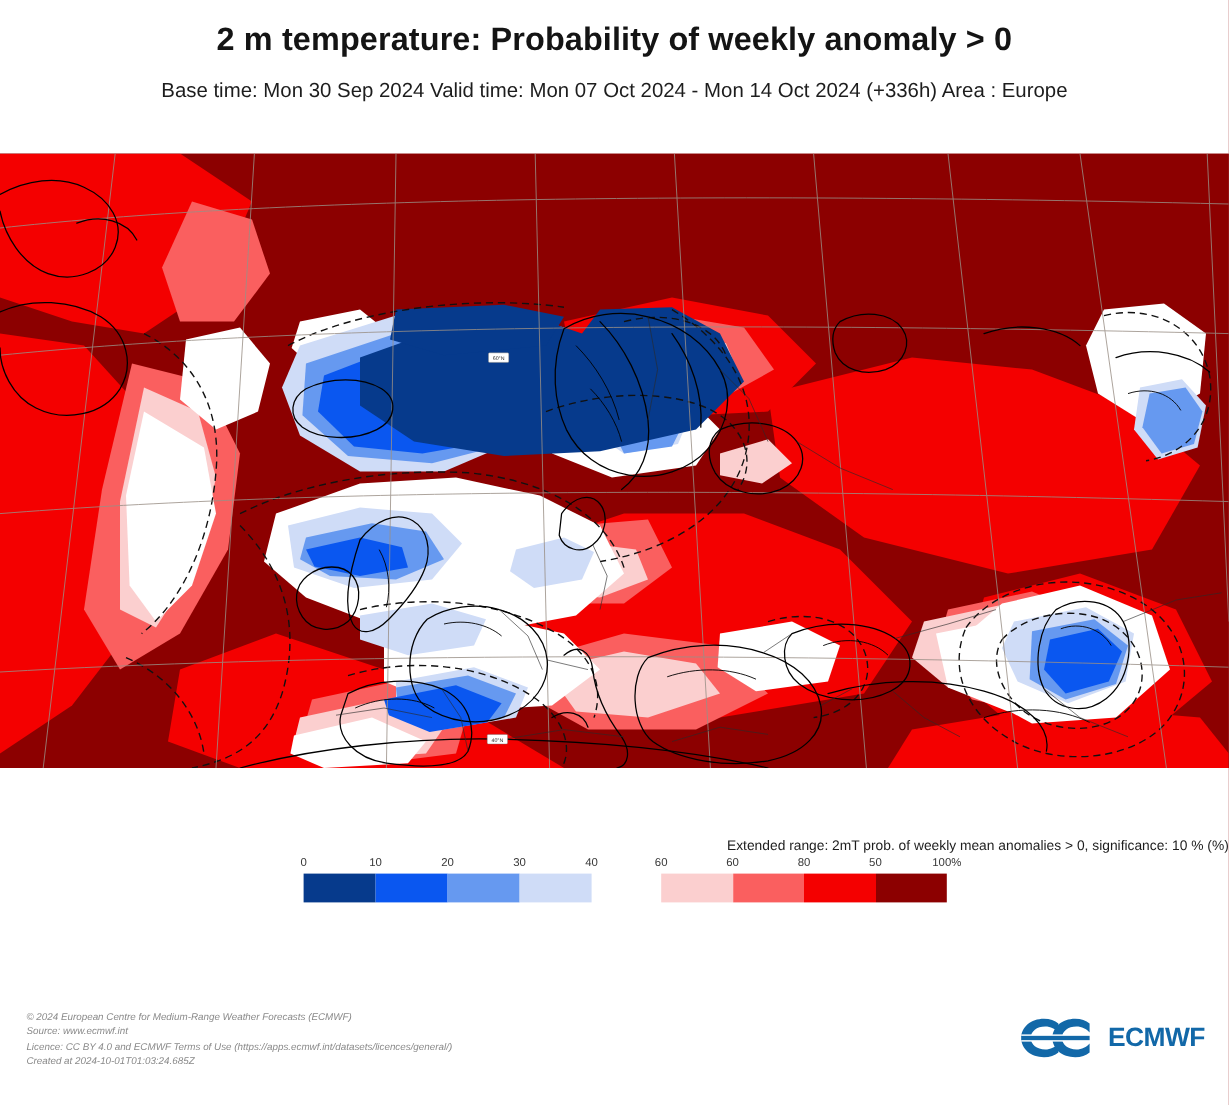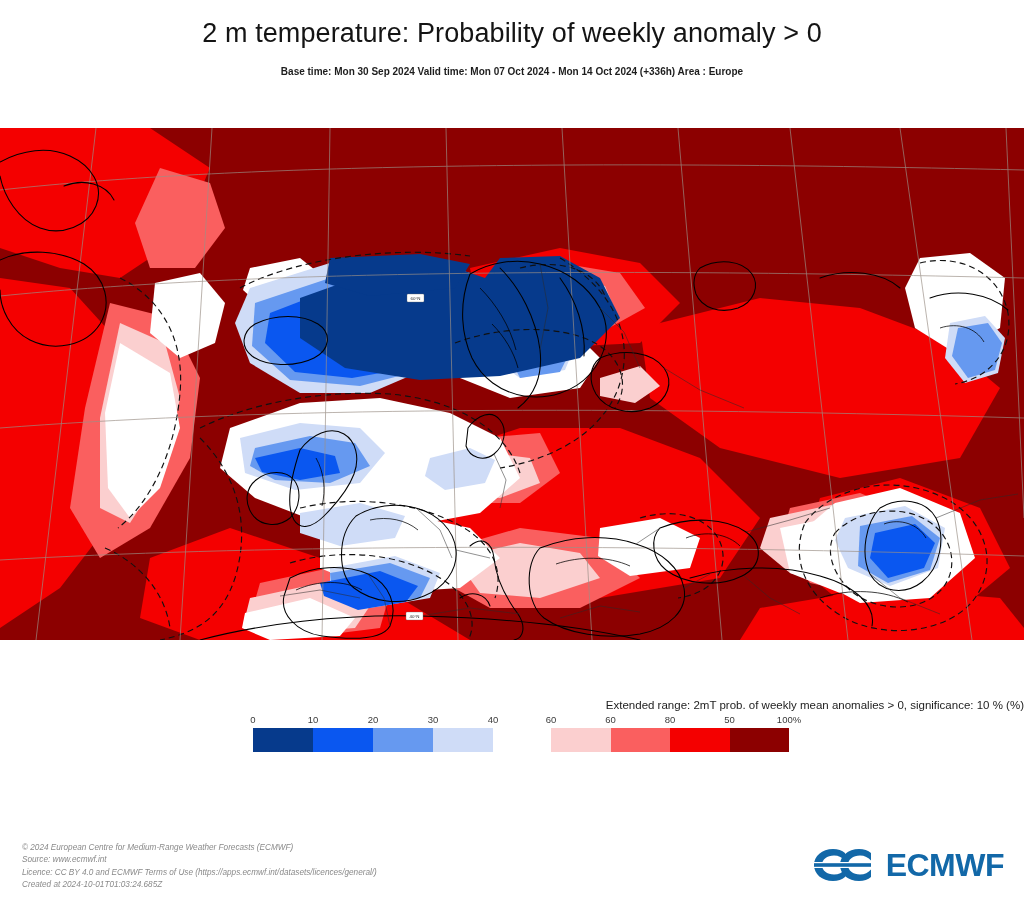--- a/index.html
+++ b/index.html
@@ -6,26 +6,26 @@
   body{
     width:1024px;height:921px;background:#ffffff;
     font-family:"Liberation Sans","DejaVu Sans",sans-serif;
     color:#1a1a1a;overflow:hidden;position:relative;
   }
   .page{position:relative;width:1024px;height:921px;}
 
   
   .title{
     position:absolute;left:0;top:18px;width:1024px;text-align:center;
-    font-size:27px;font-weight:400;color:#141414;letter-spacing:.1px;
+    font-size:27px;font-weight:700;color:#141414;letter-spacing:.1px;
     white-space:nowrap;
   }
   .subtitle{
     position:absolute;left:0;top:66px;width:1024px;text-align:center;
-    font-size:10px;font-weight:700;color:#1d1d1d;white-space:nowrap;
+    font-size:17px;font-weight:400;color:#1d1d1d;white-space:nowrap;
   }
 
   
   .map-wrap{
     position:absolute;left:0;top:128px;width:1024px;height:512px;
     overflow:hidden;background:#8c0000;
   }
   .map-svg{display:block;width:1024px;height:512px;}
 
   .grat{stroke:#9a8f86;stroke-width:.8;fill:none;opacity:.85;}
@@ -333,16 +333,16 @@
 
   <div class="logo">
     <svg width="66" height="40" viewBox="0 0 66 40">
       <g fill="#1268a8">
         <path d="M20,4 C9,4 1,11 1,20 C1,29 9,36 20,36 C25,36 29,34.5 32,32 L32,24.5 C29.5,27.5 25.5,29.5 21,29.5 C14,29.5 9,25.5 9,20 C9,14.5 14,10.5 21,10.5 C25.5,10.5 29.5,12.5 32,15.5 L32,8 C29,5.5 25,4 20,4 Z"></path>
         <path d="M46,4 C35,4 27,11 27,20 C27,29 35,36 46,36 C51,36 55,34.5 58,32 L58,24.5 C55.5,27.5 51.5,29.5 47,29.5 C40,29.5 35,25.5 35,20 C35,14.5 40,10.5 47,10.5 C51.5,10.5 55.5,12.5 58,15.5 L58,8 C55,5.5 51,4 46,4 Z"></path>
         <rect x="1" y="17" width="57" height="6" fill="#ffffff"></rect>
         <rect x="1" y="18.2" width="57" height="3.6" fill="#1268a8"></rect>
       </g>
     </svg>
-    <span style="font-size: 32px; font-weight: bold; letter-spacing: -0.5px; color: rgb(18, 104, 168);">ECMWF</span>
+    <span style="font-size: 22px; font-weight: bold; letter-spacing: -0.5px; color: rgb(18, 104, 168);">ECMWF</span>
   </div>
 
 </div>
 
 </body></html>

